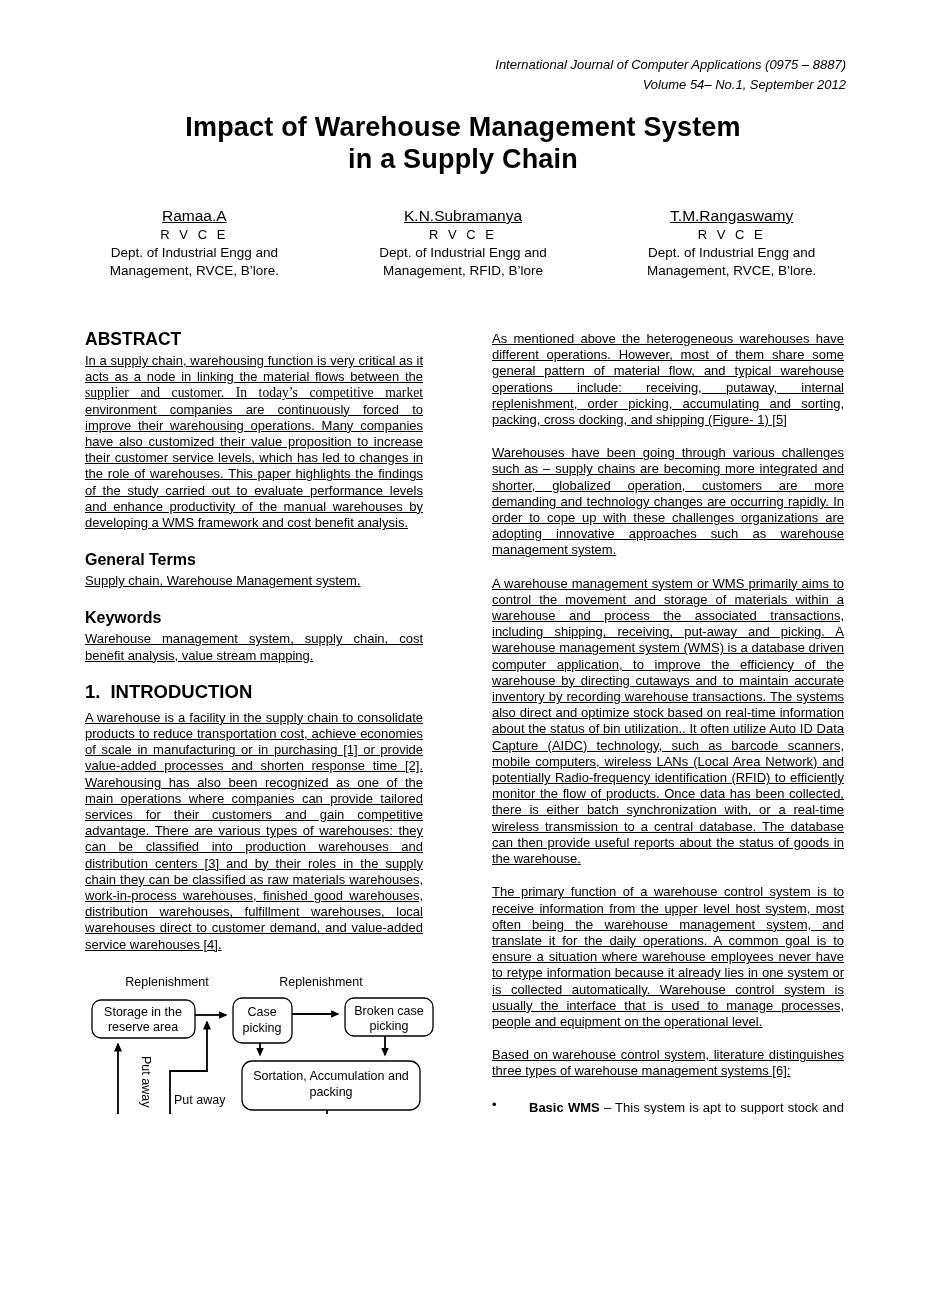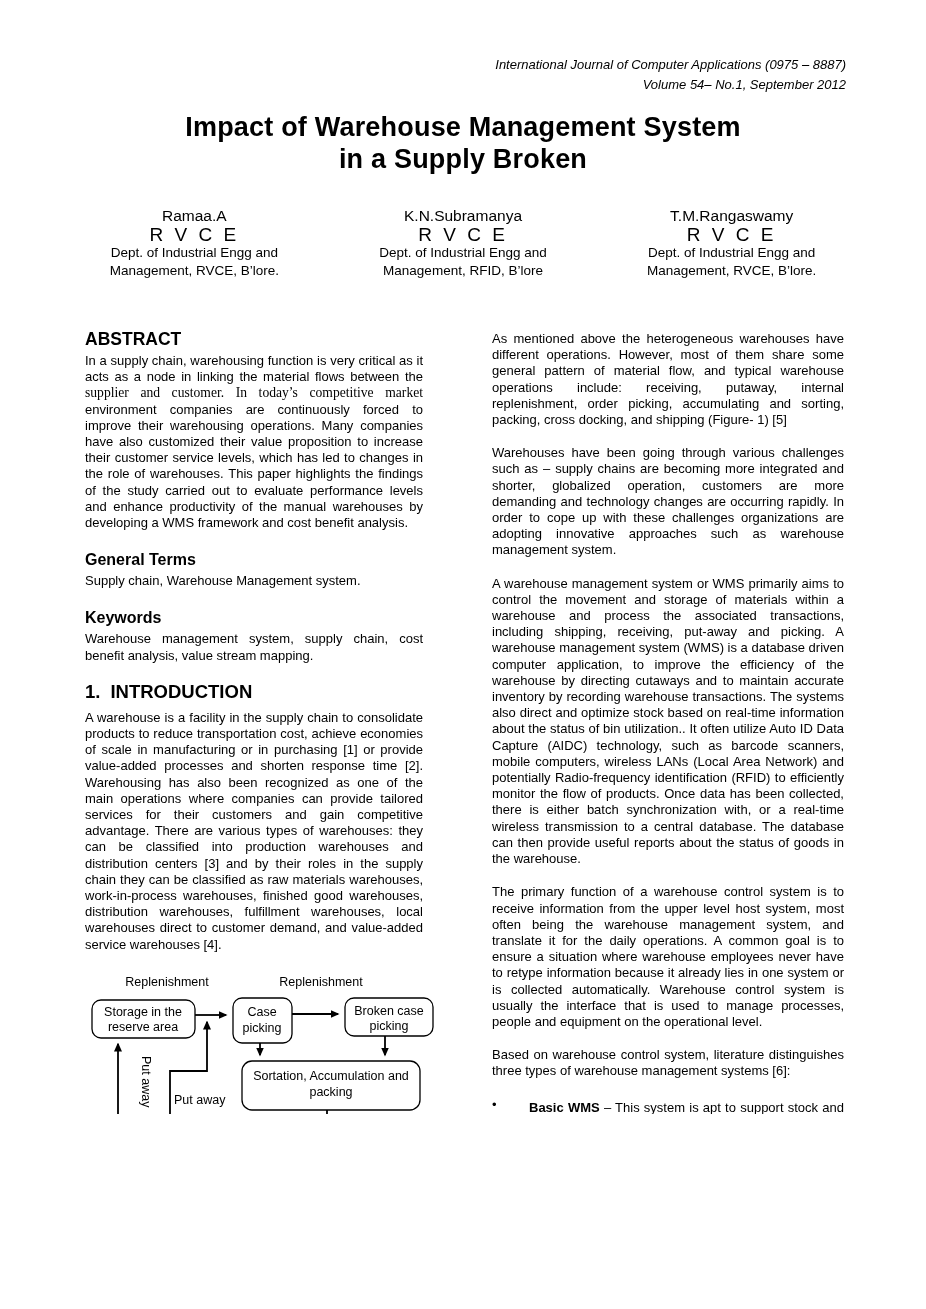--- a/index.html
+++ b/index.html
@@ -19,31 +19,31 @@
   .paper-title{
     position:absolute;top:111px;left:0;width:926px;
     text-align:center;font-weight:bold;
     font-size:27px;line-height:32px;letter-spacing:0.2px;
   }
   .authors-row{
     position:absolute;top:206px;left:60px;width:806px;
     display:flex;justify-content:space-between;
   }
   .author{width:270px;text-align:center;}
-  .author .name{font-size:15.5px;line-height:20px;}
-  .author .inst{font-size:19px;line-height:18px;letter-spacing:3px;}
+  .author .name{font-size:15.5px;line-height:20px;text-decoration:underline;}
+  .author .inst{font-size:13px;line-height:18px;letter-spacing:3px;}
   .author .affil{font-size:13.5px;line-height:18px;}
   .col{position:absolute;}
   .col-left{left:85px;top:330px;width:338px;}
   .col-right{left:492px;top:331px;width:352px;}
   .h-abstract{font-size:17.5px;font-weight:bold;margin:0 0 4px 0;line-height:19px;}
   .h-sec{font-size:16px;font-weight:bold;margin:20px 0 4px 0;line-height:18px;}
   .h-intro{font-size:18.5px;font-weight:bold;margin:15px 0 8px 0;line-height:21px;}
   .h-intro .num{margin-right:10px;}
-  p.body{font-size:13px;line-height:16.2px;text-align:justify;margin:0 0 17px 0;}
+  p.body{font-size:13px;line-height:16.2px;text-align:justify;margin:0 0 17px 0;text-decoration:underline;}
   .serif-run{font-family:"Liberation Serif",serif;font-size:13.6px;}
   .figure-block{margin-top:8px;}
   .figure-block svg{display:block;overflow:visible;}
   .fig-caption{width:350px;text-align:center;font-size:13px;}
   .bullet-row{display:flex;margin:0;}
   .bullet-dot{width:37px;font-size:13px;line-height:16.2px;}
   .bullet-text{flex:1;font-size:13px;line-height:22px;text-align:justify;}
   .page-num{position:absolute;top:1241px;left:828px;font-size:15px;}
   svg text{font-family:"Liberation Sans",sans-serif;font-size:12.5px;fill:#000;}
   svg .node{fill:#ffffff;stroke:#000;stroke-width:1.3;}
@@ -54,21 +54,21 @@
 
 <div class="page">
 
   <div class="journal-header">
     <div>International Journal of Computer Applications (0975 – 8887)</div>
     <div>Volume 54– No.1, September 2012</div>
   </div>
 
   <div class="paper-title">
     <div>Impact of Warehouse Management System</div>
-    <div>in a Supply Broken</div>
+    <div>in a Supply Chain</div>
   </div>
 
   <div class="authors-row">
     <div class="author">
       <div class="name">Ramaa.A</div>
       <div class="inst">R V C E</div>
       <div class="affil">Dept. of Industrial Engg and</div>
       <div class="affil">Management, RVCE, B’lore.</div>
     </div>
     <div class="author">

